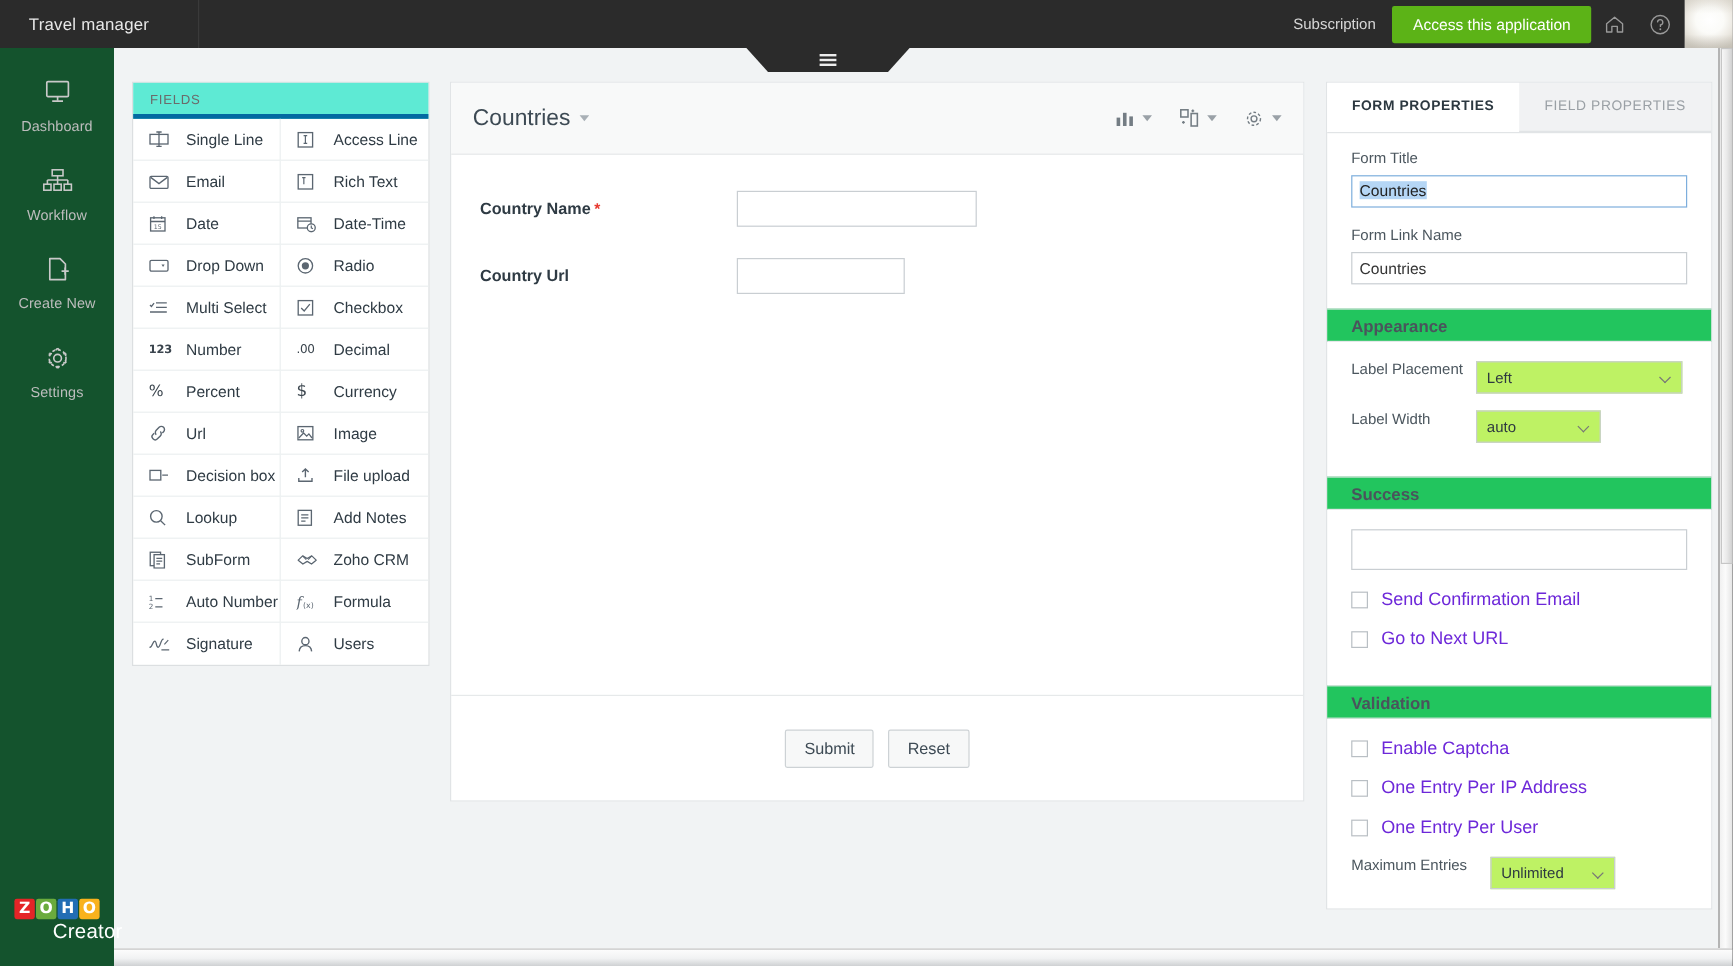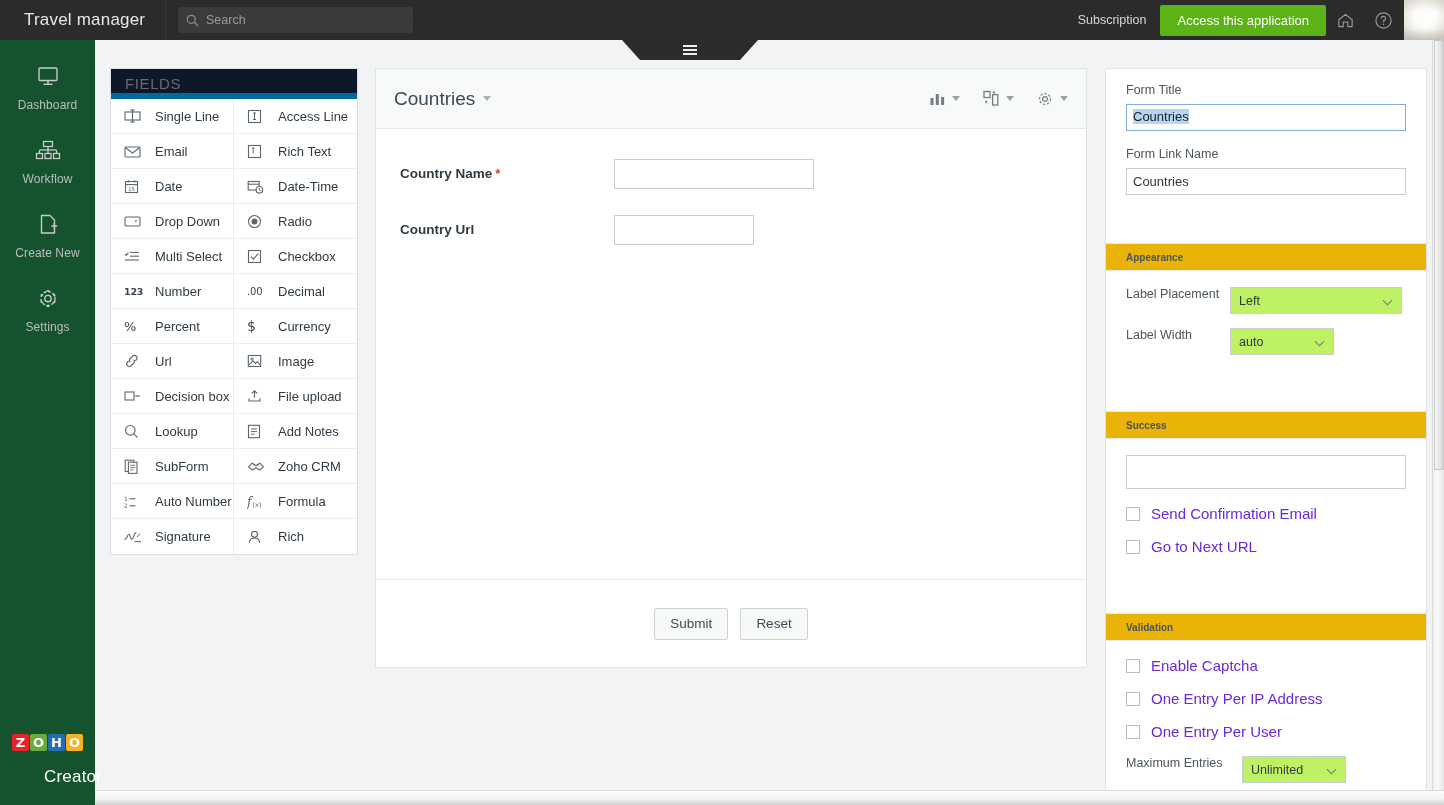--- a/index.html
+++ b/index.html
@@ -13,21 +13,21 @@
 
   
   .topbar {
     position: absolute; top: 0; left: 0; width: 1444px; height: 40px;
     background: #2b2b2b;
     display: flex; align-items: center;
     z-index: 40;
   }
   .app-title {
     width: 165px; padding-left: 24px;
-    color: #e8e8e8; font-size: 17px; letter-spacing: .2px;
+    color: #e8e8e8; font-size: 14px; letter-spacing: .2px;
     white-space: nowrap;
   }
   .topbar-divider {
     width: 1px; height: 40px; background: #3a3a3a;
   }
   .search-wrap {
     margin-left: 12px; width: 235px; height: 26px;
     background: #3b3b3b; border-radius: 2px;
     display: flex; align-items: center; padding: 0 8px;
   }
@@ -90,21 +90,21 @@
   .zoho-word { display: inline-flex; gap: 1px; }
   .zl {
     width: 17px; height: 17px; border-radius: 2px; color: #fff;
     font-size: 13px; font-weight: bold; line-height: 17px; text-align: center;
     font-family: "DejaVu Sans", sans-serif;
   }
   .zl.red { background: #e42527; }
   .zl.green { background: #6aab3d; }
   .zl.blue { background: #226db4; }
   .zl.yellow { background: #f9b21d; }
-  .creator-word { color: #fff; font-size: 17px; margin-top: 16px; letter-spacing: .2px; padding-left: 44px; }
+  .creator-word { color: #fff; font-size: 17px; margin-top: 1px; letter-spacing: .2px; padding-left: 44px; }
 
   
   .workspace {
     position: absolute; top: 40px; left: 95px;
     width: 1337px; height: 750px;
     background: #f1f3f4; overflow: hidden;
   }
   .drag-handle {
     position: absolute; top: 0; left: 545px; width: 100px; height: 20px;
     background: #2b2b2b; z-index: 12;
@@ -122,22 +122,22 @@
     display: block; width: 14px; height: 2px; background: #ededed; margin: 2px 0;
   }
 
   
   .fields-panel {
     position: absolute; top: 28px; left: 15px; width: 248px;
     background: #fff; border: 1px solid #dcdfe1;
   }
   .fields-head {
     height: 30px; line-height: 30px; padding-left: 14px;
-    background: #0f172a; border-bottom: 6px solid #0369a1;
-    font-size: 15px; color: #6b6b6b; letter-spacing: .6px;
+    background: #5eead4; border-bottom: 4px solid #0369a1;
+    font-size: 11px; color: #6b6b6b; letter-spacing: .6px;
   }
   .fields-grid { display: flex; flex-wrap: wrap; }
   .field-item {
     width: 50%; height: 35px; display: flex; align-items: center;
     padding-left: 13px; cursor: move;
     border-bottom: 1px solid #eceff0;
     font-size: 13px; color: #2f3b44;
   }
   .field-item:nth-child(odd) { border-right: 1px solid #eceff0; }
   .field-item:nth-last-child(1), .field-item:nth-last-child(2) { border-bottom: 0; }
@@ -227,22 +227,22 @@
   .prop-input-fake {
     width: 100%; height: 27px; border: 1px solid #7daedd;
     font-size: 13px; padding: 4px 6px; color: #222; background: #fff;
     cursor: text;
   }
   .prop-input-fake span { background: #b5d6f5; }
   .mb16 { margin-bottom: 16px; }
 
   .sect-head {
     height: 28px; line-height: 28px; padding-left: 20px;
-    background: #eab308; border-top: 1px solid #e6e8ea; border-bottom: 1px solid #e6e8ea;
-    font-size: 10px; color: #4a545c; font-weight: bold; margin-top: 28px;
+    background: #22c55e; border-top: 1px solid #e6e8ea; border-bottom: 1px solid #e6e8ea;
+    font-size: 14px; color: #4a545c; font-weight: bold;
   }
   .sect-body { padding: 16px 20px 14px; }
   .inline-row { display: flex; align-items: flex-start; margin-bottom: 14px; }
   .inline-label { font-size: 12.5px; color: #4b565e; flex: 0 0 104px; }
   .sel {
     height: 27px; border: 1px solid #c9ced2; background: #bef264;
     display: flex; align-items: center; padding: 0 8px; cursor: pointer;
     font-size: 12.5px; color: #2e3940; position: relative;
   }
   .sel .chev {
@@ -285,29 +285,20 @@
     background: linear-gradient(180deg,#fdfdfd 0%,#f1f2f3 55%,#cfd1d3 100%);
     border-top: 1px solid #dcdcdc; z-index: 35;
   }
 </style>
 </head>
 <body>
 
 <div class="topbar">
   <div class="app-title">Travel manager</div>
   <div class="topbar-divider"></div>
-  <div class="search-wrap">
-    <span class="search-ico">
-      <svg width="13" height="13" viewBox="0 0 13 13">
-          <circle cx="5.3" cy="5.3" r="4" fill="none" stroke="#bdbdbd" stroke-width="1.3"></circle>
-          <line x1="8.3" y1="8.3" x2="12" y2="12" stroke="#bdbdbd" stroke-width="1.3"></line>
-        </svg>
-    </span>
-    <input class="search-input" type="text" placeholder="Search" style="">
-  </div>
   <div class="topbar-right">
     <span class="subscription">Subscription</span>
     <button class="access-btn">Access this application</button>
     <span class="icon-btn">
       <svg width="19" height="19" viewBox="0 0 20 20">
           <path d="M3 9.2 L10 3.5 L17 9.2 L17 16.5 L12.4 16.5 L12.4 11.6 L7.6 11.6 L7.6 16.5 L3 16.5 Z" fill="none" stroke="#c5c5c5" stroke-width="1.2" stroke-linejoin="round"></path>
         </svg>
     </span>
     <span class="icon-btn">
       <svg width="19" height="19" viewBox="0 0 20 20">
@@ -645,21 +636,21 @@
           </span>
         <span>Signature</span>
       </div>
       <div class="field-item">
         <span class="field-ico">
             <svg width="15" height="14" viewBox="0 0 15 14">
               <circle cx="7.5" cy="4.3" r="3" fill="none" stroke="#5b6671" stroke-width="1.15"></circle>
               <path d="M2.3 12.8 C2.6 9.4 4.8 8 7.5 8 C10.2 8 12.4 9.4 12.7 12.8" fill="none" stroke="#5b6671" stroke-width="1.15"></path>
             </svg>
           </span>
-        <span>Rich</span>
+        <span>Users</span>
       </div>
 
     </div>
   </div>
 
   <div class="form-canvas">
     <div class="form-head">
       <span class="form-name">Countries</span>
       <span class="caret"></span>
       <div class="form-tools">
@@ -708,20 +699,24 @@
       </div>
     </div>
 
     <div class="form-footer">
       <button class="fbtn">Submit</button>
       <button class="fbtn">Reset</button>
     </div>
   </div>
 
   <div class="props">
+    <div class="prop-tabs">
+      <div class="prop-tab active">FORM PROPERTIES</div>
+      <div class="prop-tab">FIELD PROPERTIES</div>
+    </div>
 
     <div class="prop-body">
       <div class="prop-label">Form Title</div>
       <div class="prop-input-fake mb16">
         <span>Countries</span>
       </div>
       <div class="prop-label">Form Link Name</div>
       <input class="prop-input" type="text" value="Countries" style="">
     </div>
 

